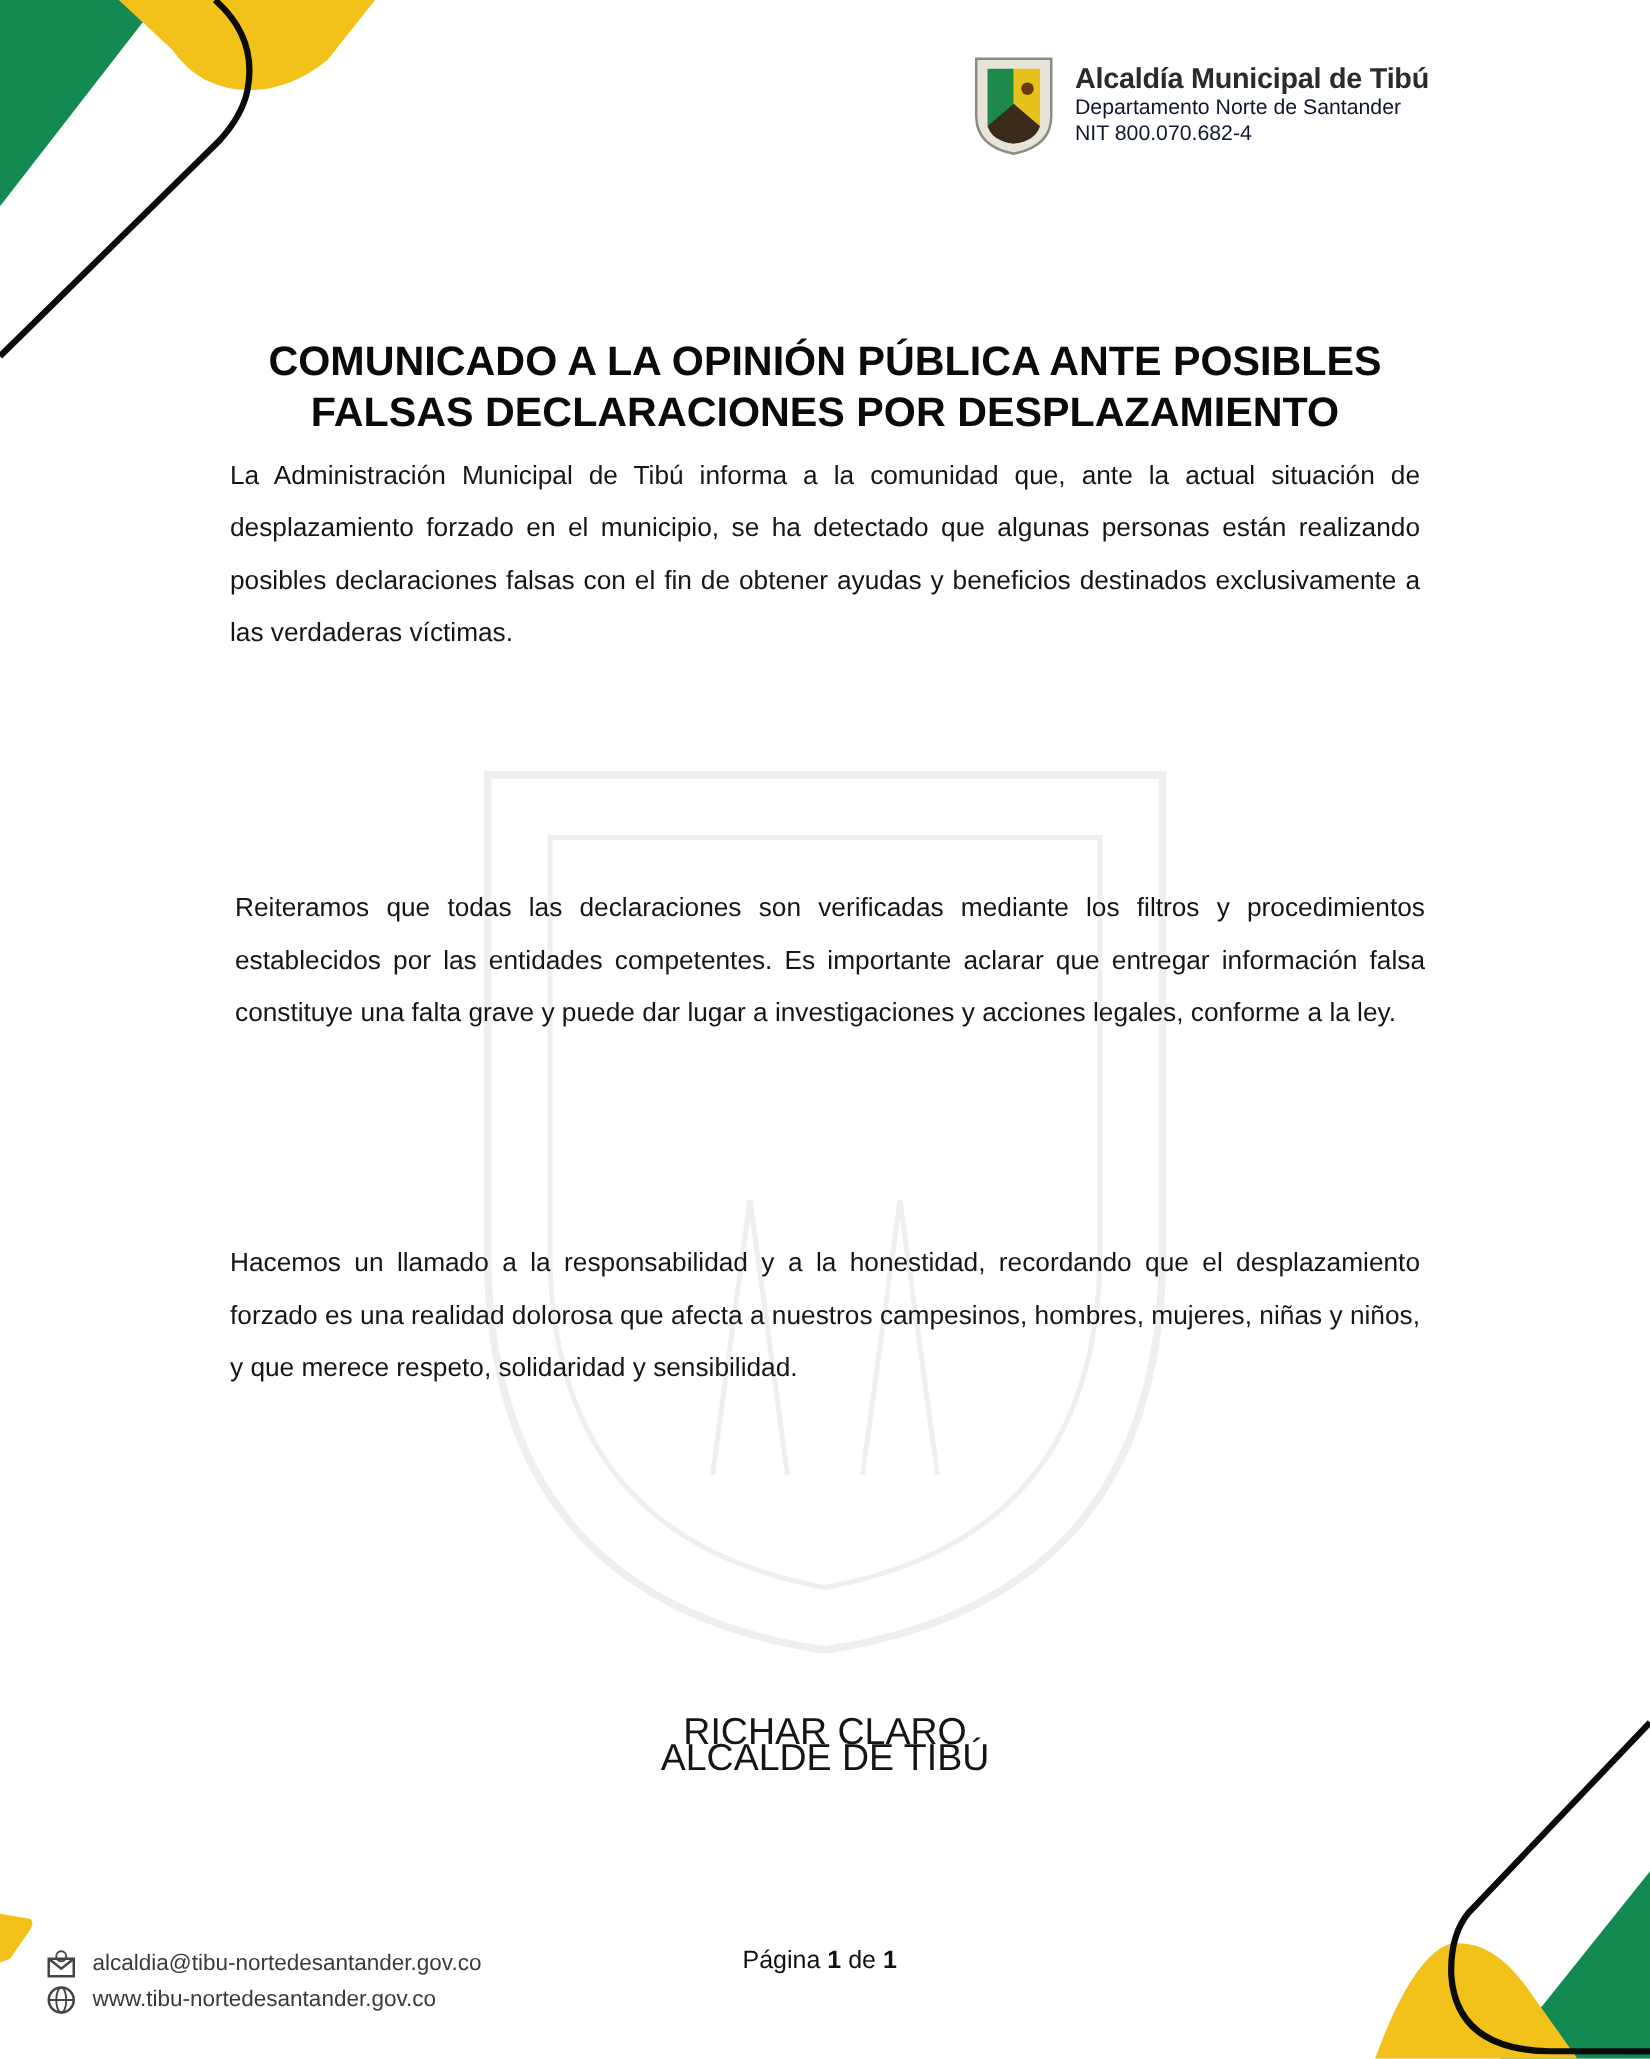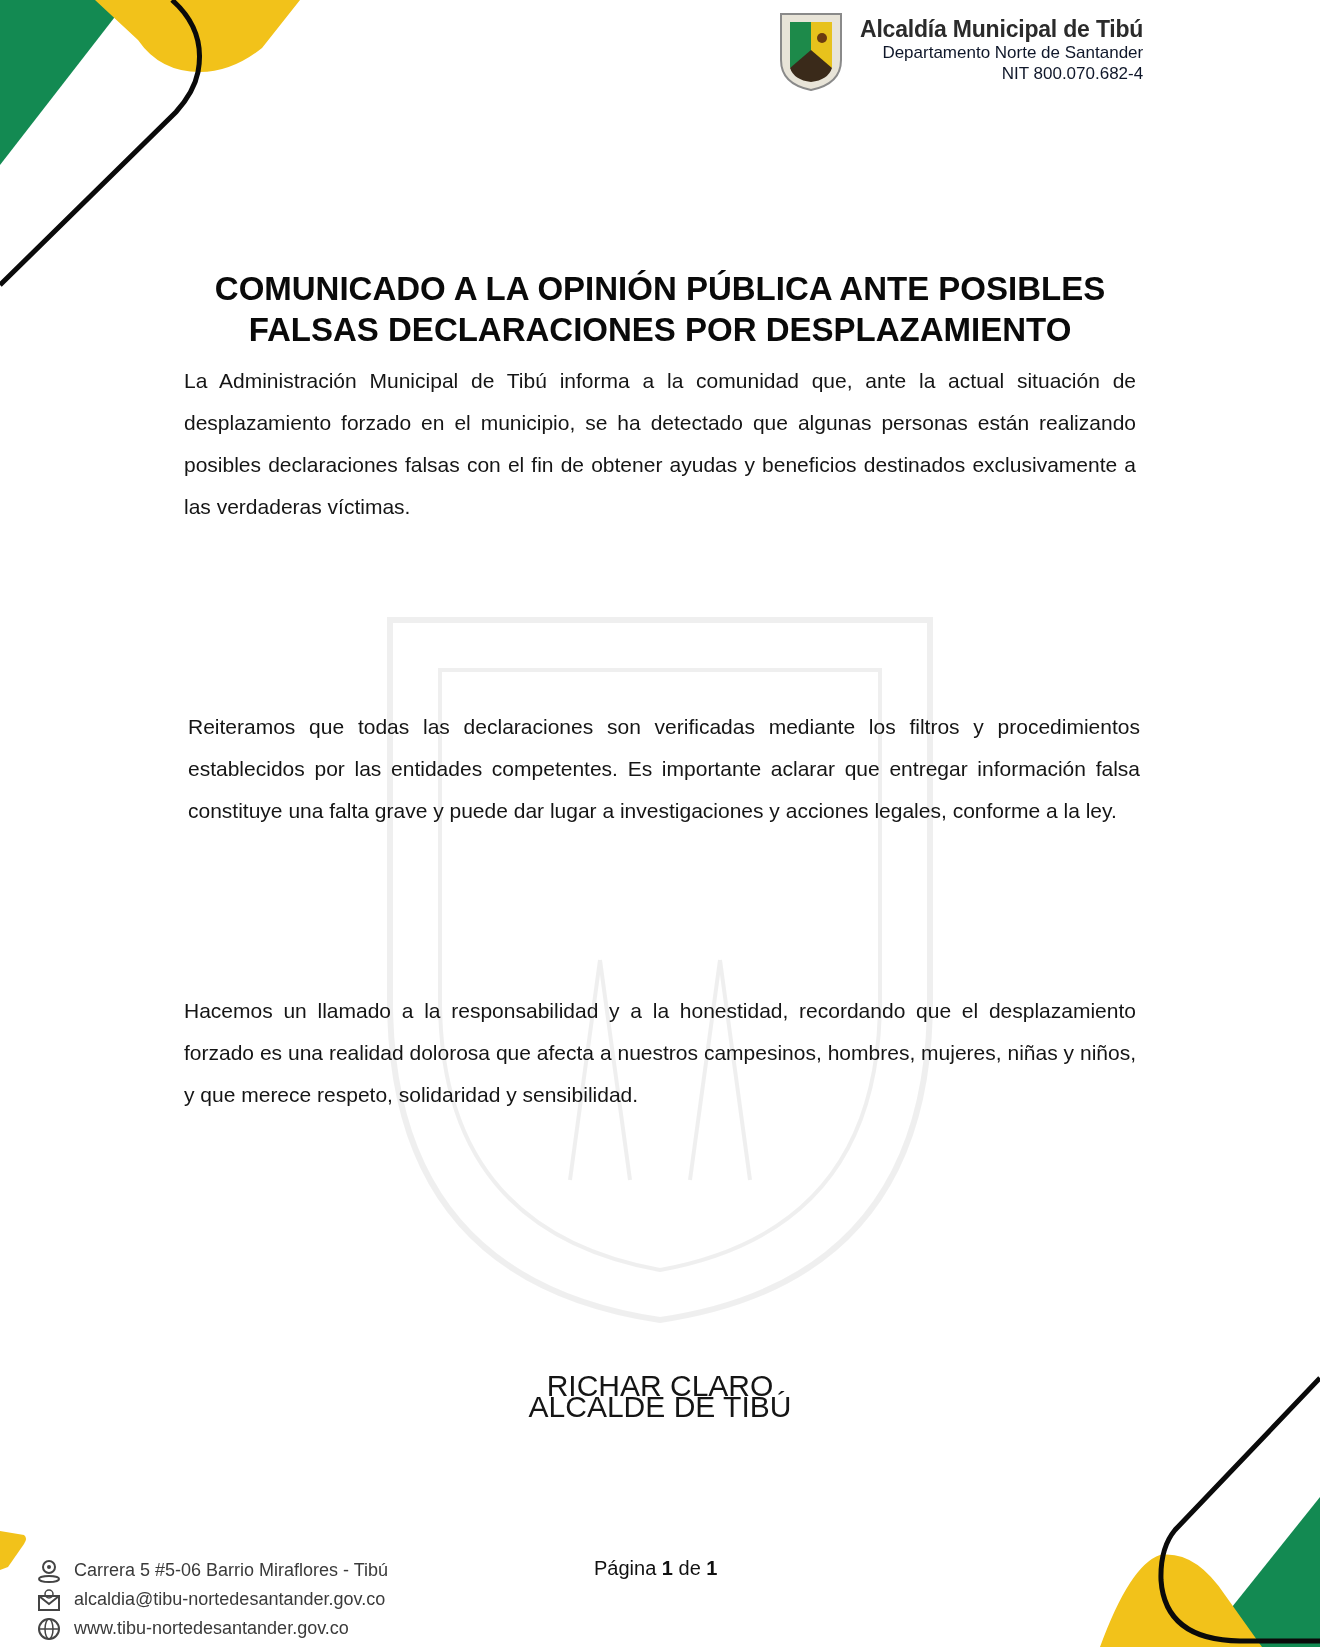--- a/index.html
+++ b/index.html
@@ -1,18 +1,18 @@
 <!DOCTYPE html>
 <html><head>
 <meta charset="utf-8">
 <style>
   html, body { margin:0; padding:0; }
   body { width:1320px; height:1647px; background:#ffffff; position:relative; overflow:hidden; font-family:"Liberation Sans", sans-serif; color:#111; }
   .deco { position:absolute; left:0; top:0; }
-  .header-block { position:absolute; left:778px; top:8px; display:flex; align-items:center;text-align:right; }
+  .header-block { position:absolute; left:778px; top:41px; display:flex; align-items:center; }
   .crest { width:66px; height:84px; margin-right:16px; }
   .org-text { line-height:1.2; }
   .org-name { font-size:23px; font-weight:bold; color:#2b2b2b; letter-spacing:-0.2px; }
   .org-sub { font-size:17px; color:#0f172a; }
   .title { position:absolute; left:150px; width:1020px; top:228px; text-align:center; font-weight:bold; font-size:33px; line-height:41px; color:#0a0a0a;margin-top:40px; }
   .body-p { position:absolute; left:184px; width:952px; font-size:21px; line-height:42px; text-align:justify; color:#151515; }
   .sign { position:absolute; left:0; width:1320px; text-align:center; font-size:30px; line-height:41px; color:#151515; }
   .footer-contacts { position:absolute; left:36px; top:1556px; font-size:18px; color:#3a3a3a; }
   .contact { display:flex; align-items:center; height:29px; }
   .contact svg { width:26px; height:24px; margin-right:12px; }
@@ -72,28 +72,20 @@
 <p class="body-p" style="top:360px;margin:0;">La Administración Municipal de Tibú informa a la comunidad que, ante la actual situación de desplazamiento forzado en el municipio, se ha detectado que algunas personas están realizando posibles declaraciones falsas con el fin de obtener ayudas y beneficios destinados exclusivamente a las verdaderas víctimas.</p>
 <p class="body-p" style="top:702px;margin:4px;">Reiteramos que todas las declaraciones son verificadas mediante los filtros y procedimientos establecidos por las entidades competentes. Es importante aclarar que entregar información falsa constituye una falta grave y puede dar lugar a investigaciones y acciones legales, conforme a la ley.</p>
 <p class="body-p" style="top:990px;margin:0;">Hacemos un llamado a la responsabilidad y a la honestidad, recordando que el desplazamiento forzado es una realidad dolorosa que afecta a nuestros campesinos, hombres, mujeres, niñas y niños, y que merece respeto, solidaridad y sensibilidad.</p>
 
 <div class="sign" style="top:1365px;">RICHAR CLARO</div>
 <div class="sign" style="top:1350px;margin-top:36px;">ALCALDE DE TIBÚ</div>
 
 <div class="footer-contacts">
   <div class="contact">
     <svg viewBox="0 0 26 24">
-      <circle cx="13" cy="8" r="6" fill="none" stroke="#444" stroke-width="2"></circle>
-      <circle cx="13" cy="8" r="2" fill="#444"></circle>
-      <ellipse cx="13" cy="20" rx="10" ry="3" fill="none" stroke="#444" stroke-width="2"></ellipse>
-    </svg>
-    <span>Carrera 5 #5-06 Barrio Miraflores - Tibú</span>
-  </div>
-  <div class="contact">
-    <svg viewBox="0 0 26 24">
       <rect x="3" y="8" width="20" height="14" fill="none" stroke="#444" stroke-width="2"></rect>
       <polyline points="3,8 13,16 23,8" fill="none" stroke="#444" stroke-width="2"></polyline>
       <circle cx="13" cy="6" r="4" fill="none" stroke="#444" stroke-width="1.5"></circle>
     </svg>
     <span>alcaldia@tibu-nortedesantander.gov.co</span>
   </div>
   <div class="contact">
     <svg viewBox="0 0 26 24">
       <circle cx="13" cy="12" r="10" fill="none" stroke="#444" stroke-width="2"></circle>
       <ellipse cx="13" cy="12" rx="4" ry="10" fill="none" stroke="#444" stroke-width="1.5"></ellipse>

